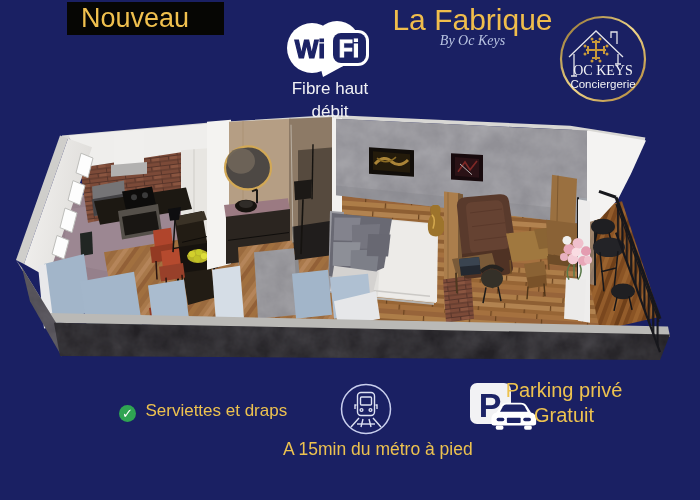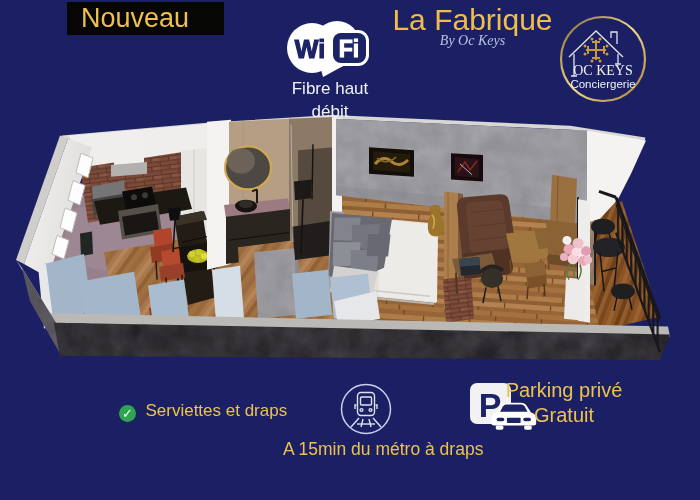--- a/index.html
+++ b/index.html
@@ -396,21 +396,21 @@
     <rect x="17.5" y="9.5" width="17" height="23" rx="3.5"></rect>
     <rect x="20.5" y="14" width="11" height="8" rx="1"></rect>
     <circle cx="21.5" cy="27" r="1.4"></circle>
         <circle cx="30.5" cy="27" r="1.4"></circle>
     <path d="M16.5 22 L15 22 L15 26 M35.5 22 L37 22 L37 26"></path>
     <path d="M19 35 L11 44 M33 35 L41 44 M23 36 L21 44 M29 36 L31 44"></path>
     <path d="M17 41 L35 41"></path>
   </g>
 </svg>
 
-<div class="abs" style="left:283px;top:439px;white-space:nowrap;color:#edc24f;font-size:17.5px;">A 15min du métro à draps</div>
+<div class="abs" style="left:283px;top:439px;white-space:nowrap;color:#edc24f;font-size:17.5px;">A 15min du métro à pied</div>
 
 <svg class="abs" style="left:466px;top:380px;" width="78" height="60" viewBox="0 0 78 60">
   <rect x="4" y="3" width="41" height="41" rx="7" fill="#f2f2f4"></rect>
   <text x="24" y="37" font-size="34" font-weight="bold" fill="#1c2366" text-anchor="middle" font-family="Liberation Sans">P</text>
   <g transform="translate(6.5,2.5) scale(0.86)">
     <path d="M22 43 Q22 36 28 35 L33 27 Q35 23.5 40 23.5 L56 23.5 Q61 23.5 63 27 L68 35 Q74 36 74 43 L74 48 Q74 50 71 50 L25 50 Q22 50 22 48 Z" fill="#fff"></path>
     <path d="M32 34 L35.5 27.5 Q36.8 25.5 39 25.5 L57 25.5 Q59.2 25.5 60.5 27.5 L64 34 Z" fill="#1c2366"></path>
     <rect x="28" y="41" width="9" height="4" rx="2" fill="#1c2366"></rect>
     <rect x="59" y="41" width="9" height="4" rx="2" fill="#1c2366"></rect>
     <rect x="40" y="41" width="16" height="6" rx="1" fill="#1c2366"></rect>

